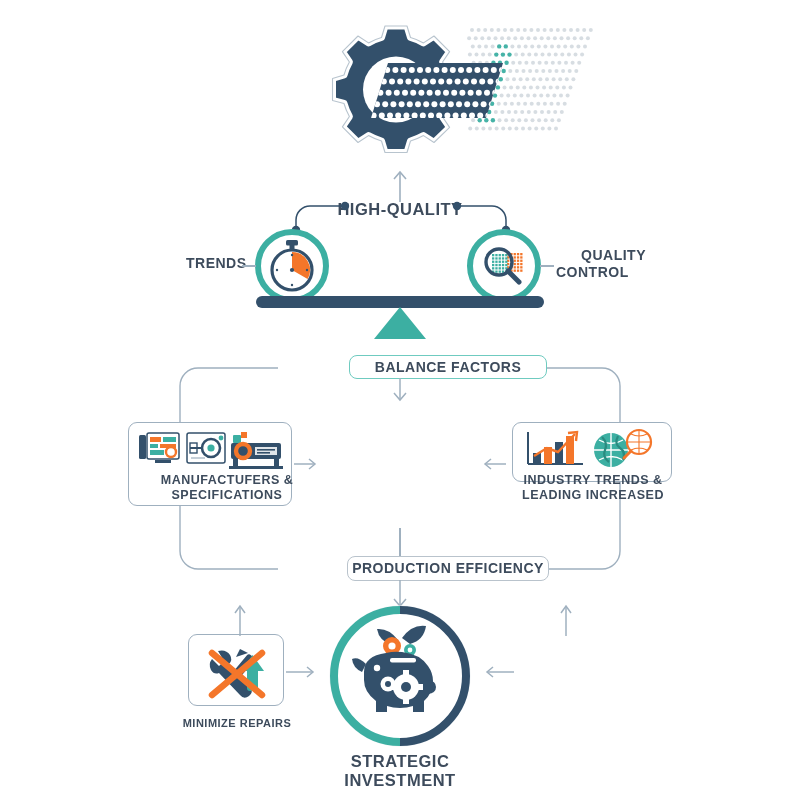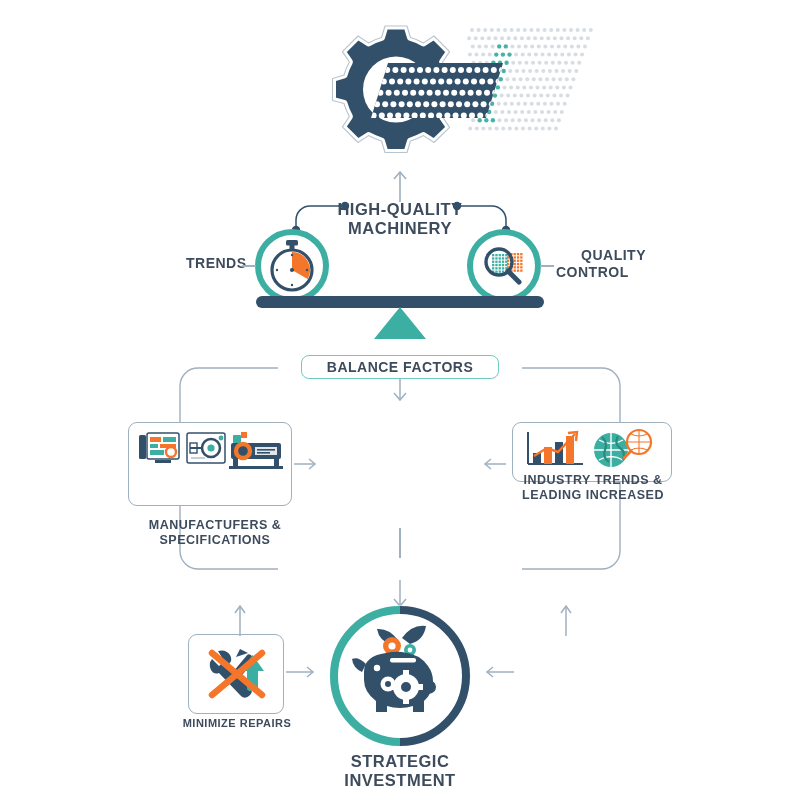--- a/index.html
+++ b/index.html
@@ -5,21 +5,21 @@
   html,body{margin:0;padding:0;background:#ffffff;}
   body{width:800px;height:800px;font-family:"Liberation Sans",sans-serif;overflow:hidden;}
   #stage{position:relative;width:800px;height:800px;background:#fff;}
   .abs{position:absolute;}
   .lbl{color:#3d4b5c;font-weight:600;letter-spacing:.5px;text-align:center;line-height:1.18;}
   .tiny{font-size:11px;}
   .sm{font-size:12.5px;}
   .md{font-size:14px;}
   .lg{font-size:16.5px;}
   .boxcard{box-sizing:border-box;border:1.4px solid #9fb0bf;border-radius:9px;background:#fff;}
-  .pillbox{box-sizing:border-box;background:#fff;border-radius:8px;display:flex;align-items:center;justify-content:center;}
+  .pillbox{box-sizing:border-box;background:#fff;border-radius:8px;display:flex;align-items:center;justify-content:center;margin-left:48px;}
   .pill-teal{border:1.5px solid #6fcbc0;}
   .pill-gray{border:1.5px solid #b9c3cc;}
   svg{display:block;overflow:visible;}
 </style>
 </head>
 <body>
 
 <div id="stage">
 
   <div class="abs" style="left:300px;top:18px;width:290px;height:160px;">
@@ -345,21 +345,20 @@
 
   <div class="abs" style="left:390px;top:168px;">
     <svg width="20" height="34" viewBox="0 0 20 34">
       <line x1="10" y1="34" x2="10" y2="5" stroke="#9FB0BF" stroke-width="1.6"></line>
       <polyline points="4,11 10,4 16,11" fill="none" stroke="#9FB0BF" stroke-width="1.6"></polyline>
     </svg>
   </div>
 
   <div class="abs lbl lg" style="left:310px;top:200px;width:180px;">
     <div>HIGH-QUALITY</div>
-    <div>MACHINERY</div>
   </div>
 
   <div class="abs" style="left:288px;top:198px;">
     <svg width="62" height="42" viewBox="0 0 62 42">
       <path d="M56 8 H22 A14 14 0 0 0 8 22 V30" fill="none" stroke="#33506B" stroke-width="1.5"></path>
       <circle cx="57" cy="8" r="4.2" fill="#33506B"></circle>
       <circle cx="8" cy="32" r="4.2" fill="#33506B"></circle>
     </svg>
   </div>
   <div class="abs" style="left:452px;top:198px;">
@@ -523,21 +522,21 @@
           <circle cx="106" cy="22" r="7" fill="none" stroke="#F4762A" stroke-width="4.4"></circle>
           <rect x="118" y="18" width="22" height="8" fill="#fff" opacity="0.85"></rect>
           <rect x="120" y="20" width="18" height="1.6" fill="#33506B"></rect>
           <rect x="120" y="23" width="13" height="1.6" fill="#33506B"></rect>
           <rect x="96" y="30" width="5" height="8" fill="#33506B"></rect>
           <rect x="137" y="30" width="5" height="8" fill="#33506B"></rect>
           <rect x="92" y="37" width="54" height="3" fill="#33506B"></rect>
         </g>
       </svg>
     </div>
-    <div class="abs lbl sm" style="left:4px;top:50px;width:164px;margin-top:45px;">
+    <div class="abs lbl sm" style="left:16px;top:50px;width:164px;">
       <div>MANUFACTUFERS &amp;</div>
       <div>SPECIFICATIONS</div>
     </div>
   </div>
   <div class="abs" style="left:294px;top:457px;">
     <svg width="24" height="14" viewBox="0 0 24 14">
       <line x1="0" y1="7" x2="20" y2="7" stroke="#9FB0BF" stroke-width="1.5"></line>
       <polyline points="15,2 21,7 15,12" fill="none" stroke="#9FB0BF" stroke-width="1.5"></polyline>
     </svg>
   </div>
@@ -573,20 +572,23 @@
   </div>
   <div class="abs" style="left:482px;top:457px;">
     <svg width="24" height="14" viewBox="0 0 24 14">
       <line x1="24" y1="7" x2="4" y2="7" stroke="#9FB0BF" stroke-width="1.5"></line>
       <polyline points="9,2 3,7 9,12" fill="none" stroke="#9FB0BF" stroke-width="1.5"></polyline>
     </svg>
   </div>
 
   <div class="abs" style="left:399px;top:528px;width:1.5px;height:30px;background:#9FB0BF;"></div>
 
+  <div class="abs pillbox pill-gray lbl md" style="left:299px;top:556px;width:202px;height:25px;">
+    <span>PRODUCTION EFFICIENCY</span>
+  </div>
   <div class="abs" style="left:390px;top:580px;">
     <svg width="20" height="30" viewBox="0 0 20 30">
       <line x1="10" y1="0" x2="10" y2="25" stroke="#9FB0BF" stroke-width="1.5"></line>
       <polyline points="4,19 10,26 16,19" fill="none" stroke="#9FB0BF" stroke-width="1.5"></polyline>
     </svg>
   </div>
 
   <div class="abs" style="left:320px;top:602px;">
     <svg width="160" height="148" viewBox="0 0 160 148">
       <circle cx="80" cy="74" r="70" fill="#fff" stroke="#eef2f5" stroke-width="1"></circle>
@@ -613,21 +615,21 @@
         </g>
         <circle cx="68" cy="82" r="7.5" fill="#fff"></circle>
         <circle cx="68" cy="82" r="3" fill="#33506B"></circle>
         <path d="M108 78 q8 1 8 7 q0 6 -8 7 Z" fill="#33506B"></path>
       </g>
     </svg>
   </div>
 
   <div class="abs lbl lg" style="left:300px;top:752px;width:200px;">STRATEGIC INVESTMENT</div>
 
-  <div class="abs boxcard" style="left:188px;top:634px;width:96px;height:80px;">
+  <div class="abs boxcard" style="left:188px;top:634px;width:96px;height:72px;">
     <div class="abs" style="left:15px;top:10px;">
       <svg width="66" height="56" viewBox="0 0 66 56">
         <path d="M14 6 q8 -2 12 4 q3 5 -1 9 L46 42 q4 5 -1 9 q-5 4 -9 -1 L15 28 q-5 2 -8 -3 q-3 -6 1 -11 l7 7 5 -5 Z" fill="#33506B"></path>
         <rect x="36" y="8" width="9" height="30" rx="3" transform="rotate(40 40 20)" fill="#33506B"></rect>
         <path d="M44 8 l-8 -4 -4 8" fill="#33506B"></path>
         <rect x="43" y="20" width="11" height="26" rx="3" fill="#3CAFA2"></rect>
         <polygon points="48.5,10 60,26 37,26" fill="#3CAFA2"></polygon>
         <line x1="8" y1="8" x2="58" y2="50" stroke="#F4762A" stroke-width="6.5" stroke-linecap="round"></line>
         <line x1="58" y1="8" x2="8" y2="50" stroke="#F4762A" stroke-width="6.5" stroke-linecap="round"></line>
       </svg>

